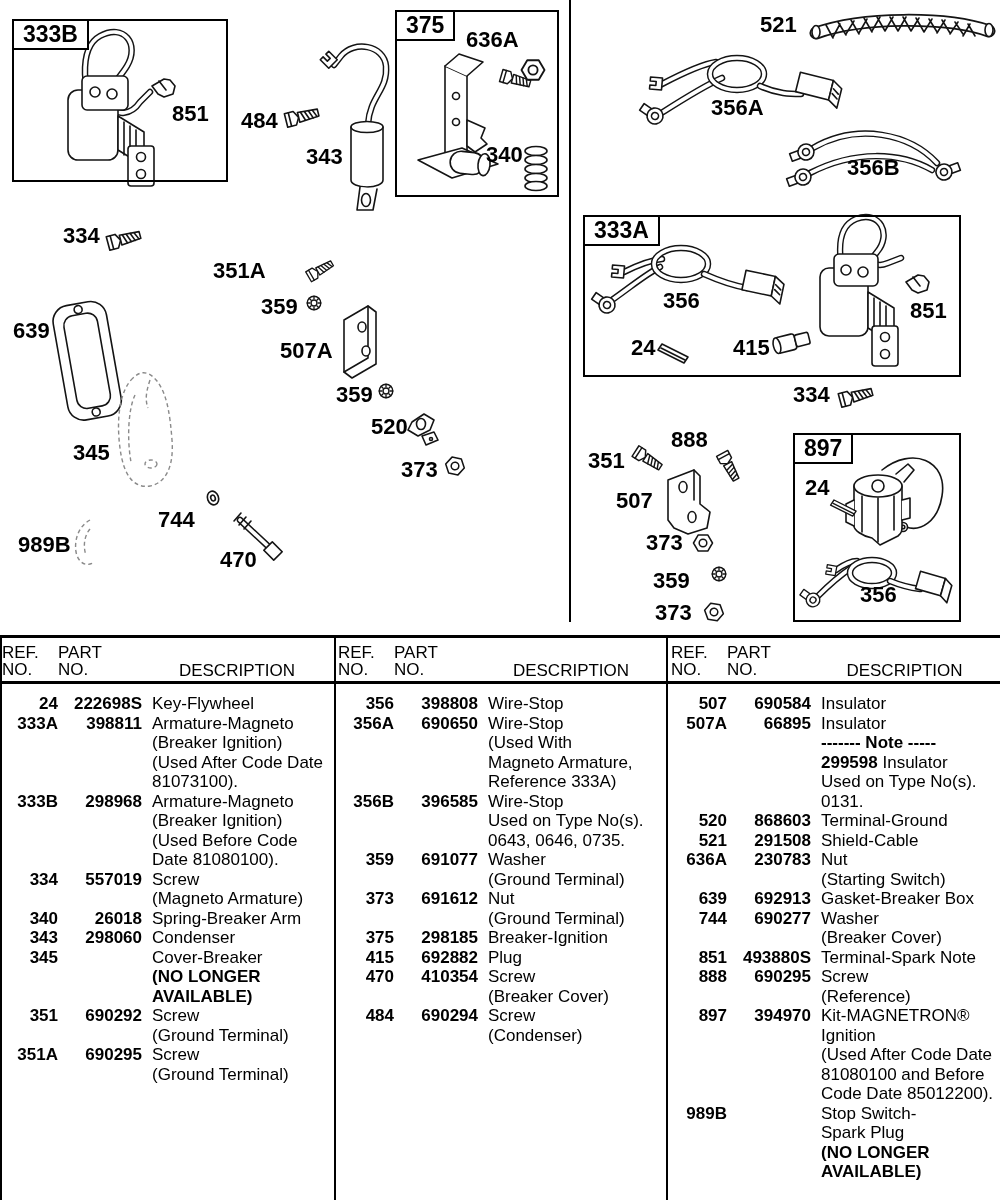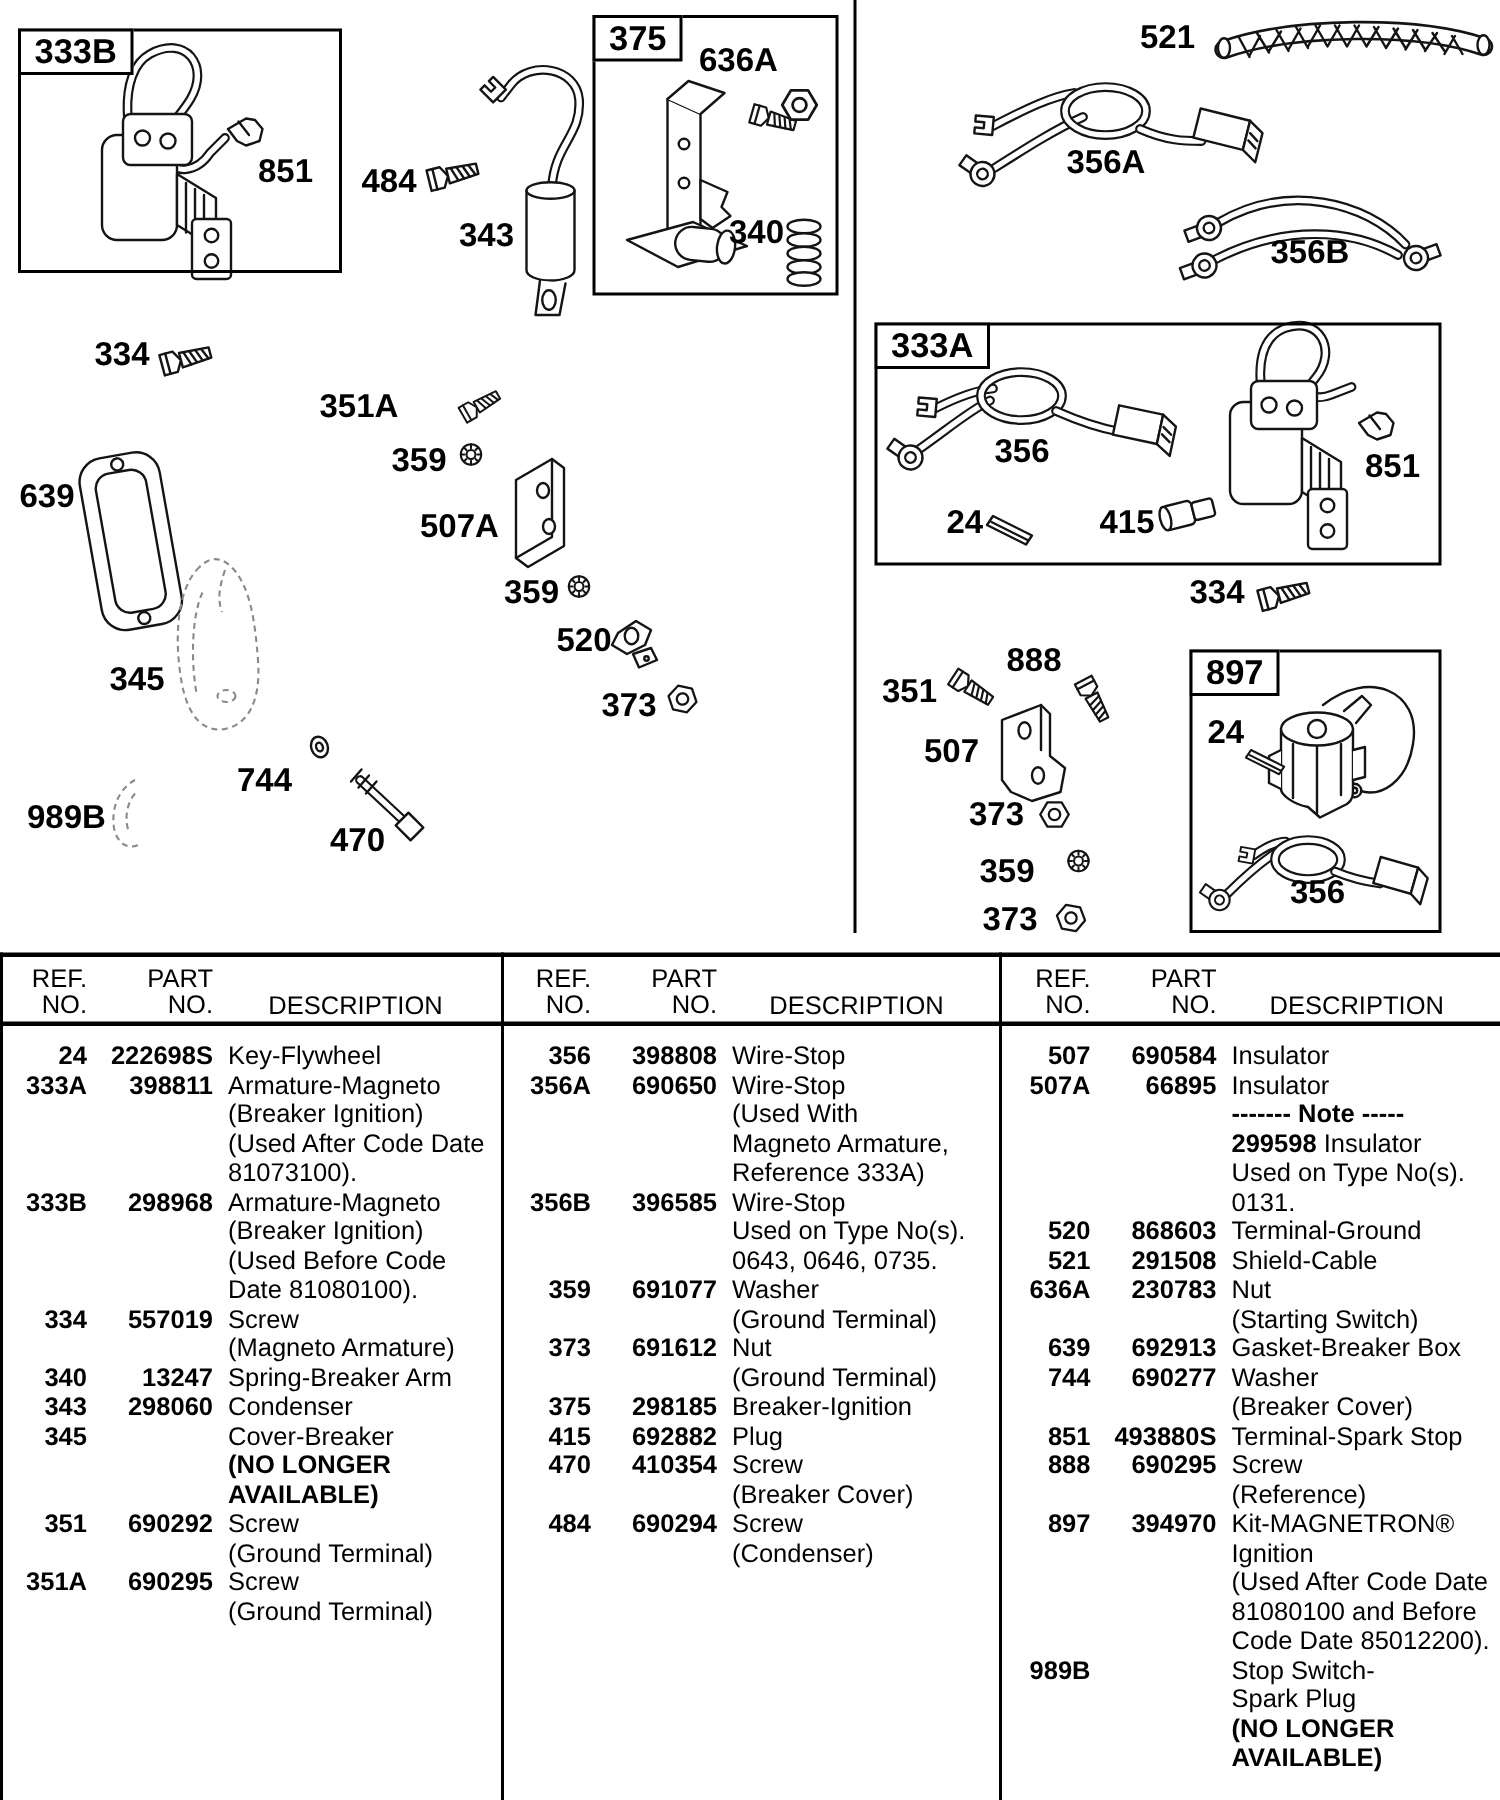--- a/index.html
+++ b/index.html
@@ -16,21 +16,21 @@
   #art .dash{fill:none;stroke:#8a8a8a;stroke-width:1.4;stroke-dasharray:4 3;stroke-linejoin:round;}
   .plabel{position:absolute;font-weight:700;font-size:22px;white-space:nowrap;line-height:1;}
   .gbox{position:absolute;border:2px solid #000;}
   .gbox-label{position:absolute;top:-2px;left:-2px;border:2px solid #000;background:#fff;
               font-weight:700;font-size:23px;line-height:25px;padding:1px 9px;}
   .caption{position:absolute;left:90px;top:590px;font-weight:700;font-size:21.5px;white-space:nowrap;}
   .vline,.hline{position:absolute;background:#000;}
   
   .tcol{position:absolute;top:638px;}
   .thead{display:grid;grid-template-columns:56px 84px 1fr;height:43px;font-size:17px;}
-  .h-stack{text-align:right;line-height:16.5px;padding-top:7px;}
+  .h-stack{text-align:left;line-height:16.5px;padding-top:7px;}
   .h-desc{align-self:end;text-align:center;line-height:16.5px;padding-bottom:2px;}
   .rows{margin-top:13px;}
   .trow{display:grid;grid-template-columns:56px 84px 1fr;align-items:start;}
   .tref,.tpart{text-align:right;font-weight:700;font-size:17px;line-height:19.5px;white-space:nowrap;}
   .tdesc{padding-left:10px;font-size:17px;line-height:19.5px;}
   .dline{white-space:nowrap;}
   .b{font-weight:700;}
 </style>
 </head>
 <body>
@@ -400,21 +400,21 @@
           <div class="trow">
             <div class="tref">334</div>
             <div class="tpart">557019</div>
             <div class="tdesc">
               <div class="dline">Screw</div>
               <div class="dline">(Magneto Armature)</div>
             </div>
           </div>
           <div class="trow">
             <div class="tref">340</div>
-            <div class="tpart">13247</div>
+            <div class="tpart">26018</div>
             <div class="tdesc">
               <div class="dline">Spring-Breaker Arm</div>
             </div>
           </div>
           <div class="trow">
             <div class="tref">343</div>
             <div class="tpart">298060</div>
             <div class="tdesc">
               <div class="dline">Condenser</div>
             </div>
@@ -598,21 +598,21 @@
             <div class="tpart">690277</div>
             <div class="tdesc">
               <div class="dline">Washer</div>
               <div class="dline">(Breaker Cover)</div>
             </div>
           </div>
           <div class="trow">
             <div class="tref">851</div>
             <div class="tpart">493880S</div>
             <div class="tdesc">
-              <div class="dline">Terminal-Spark Stop</div>
+              <div class="dline">Terminal-Spark Note</div>
             </div>
           </div>
           <div class="trow">
             <div class="tref">888</div>
             <div class="tpart">690295</div>
             <div class="tdesc">
               <div class="dline">Screw</div>
               <div class="dline">(Reference)</div>
             </div>
           </div>

